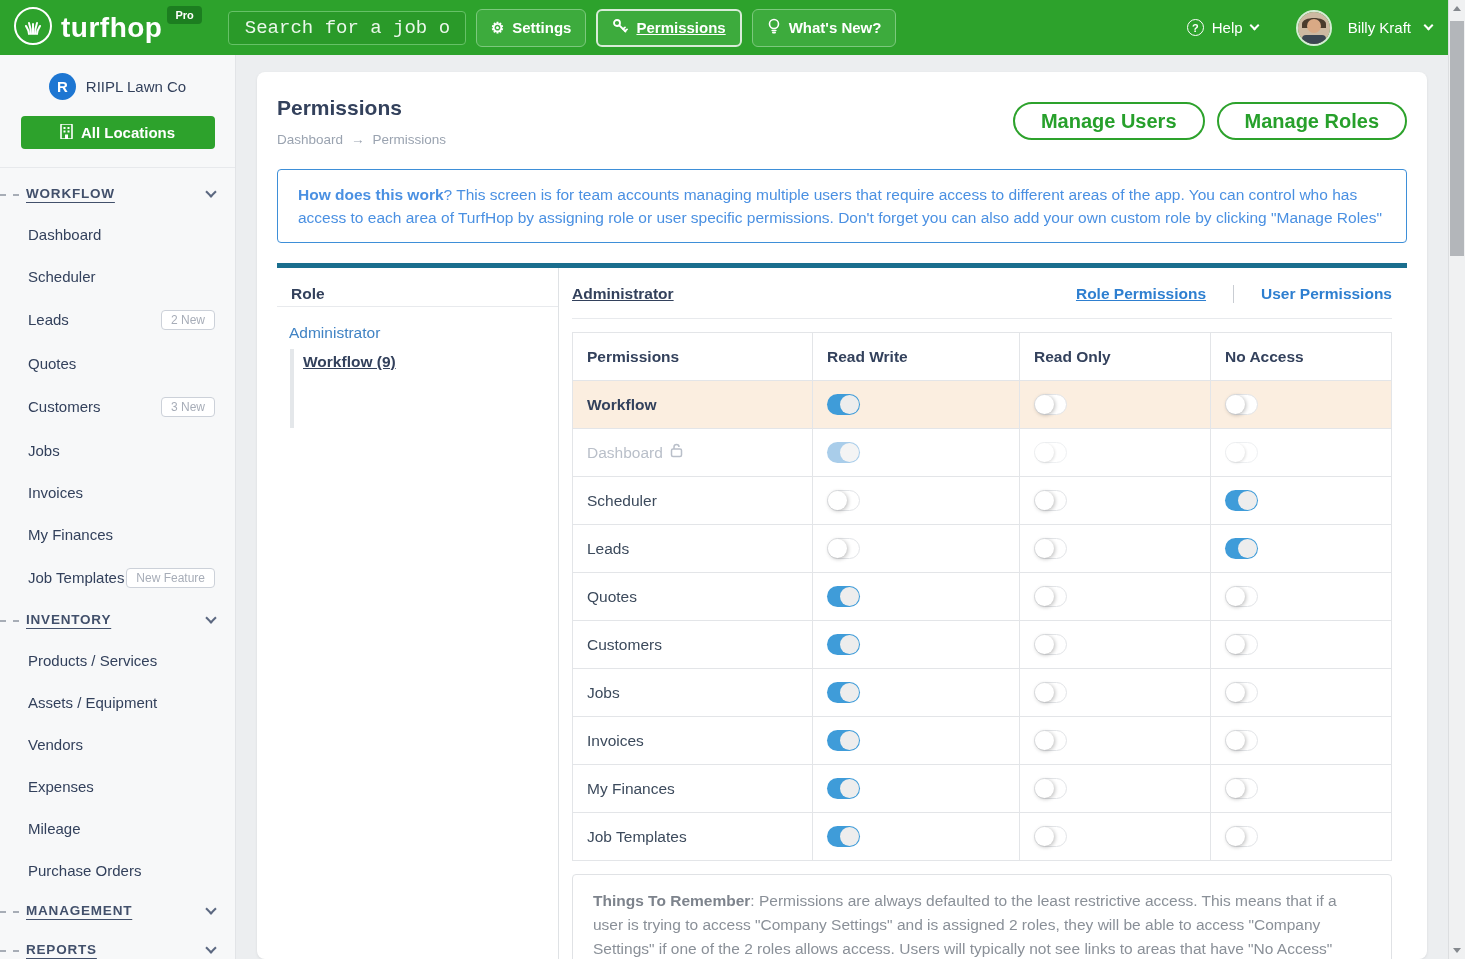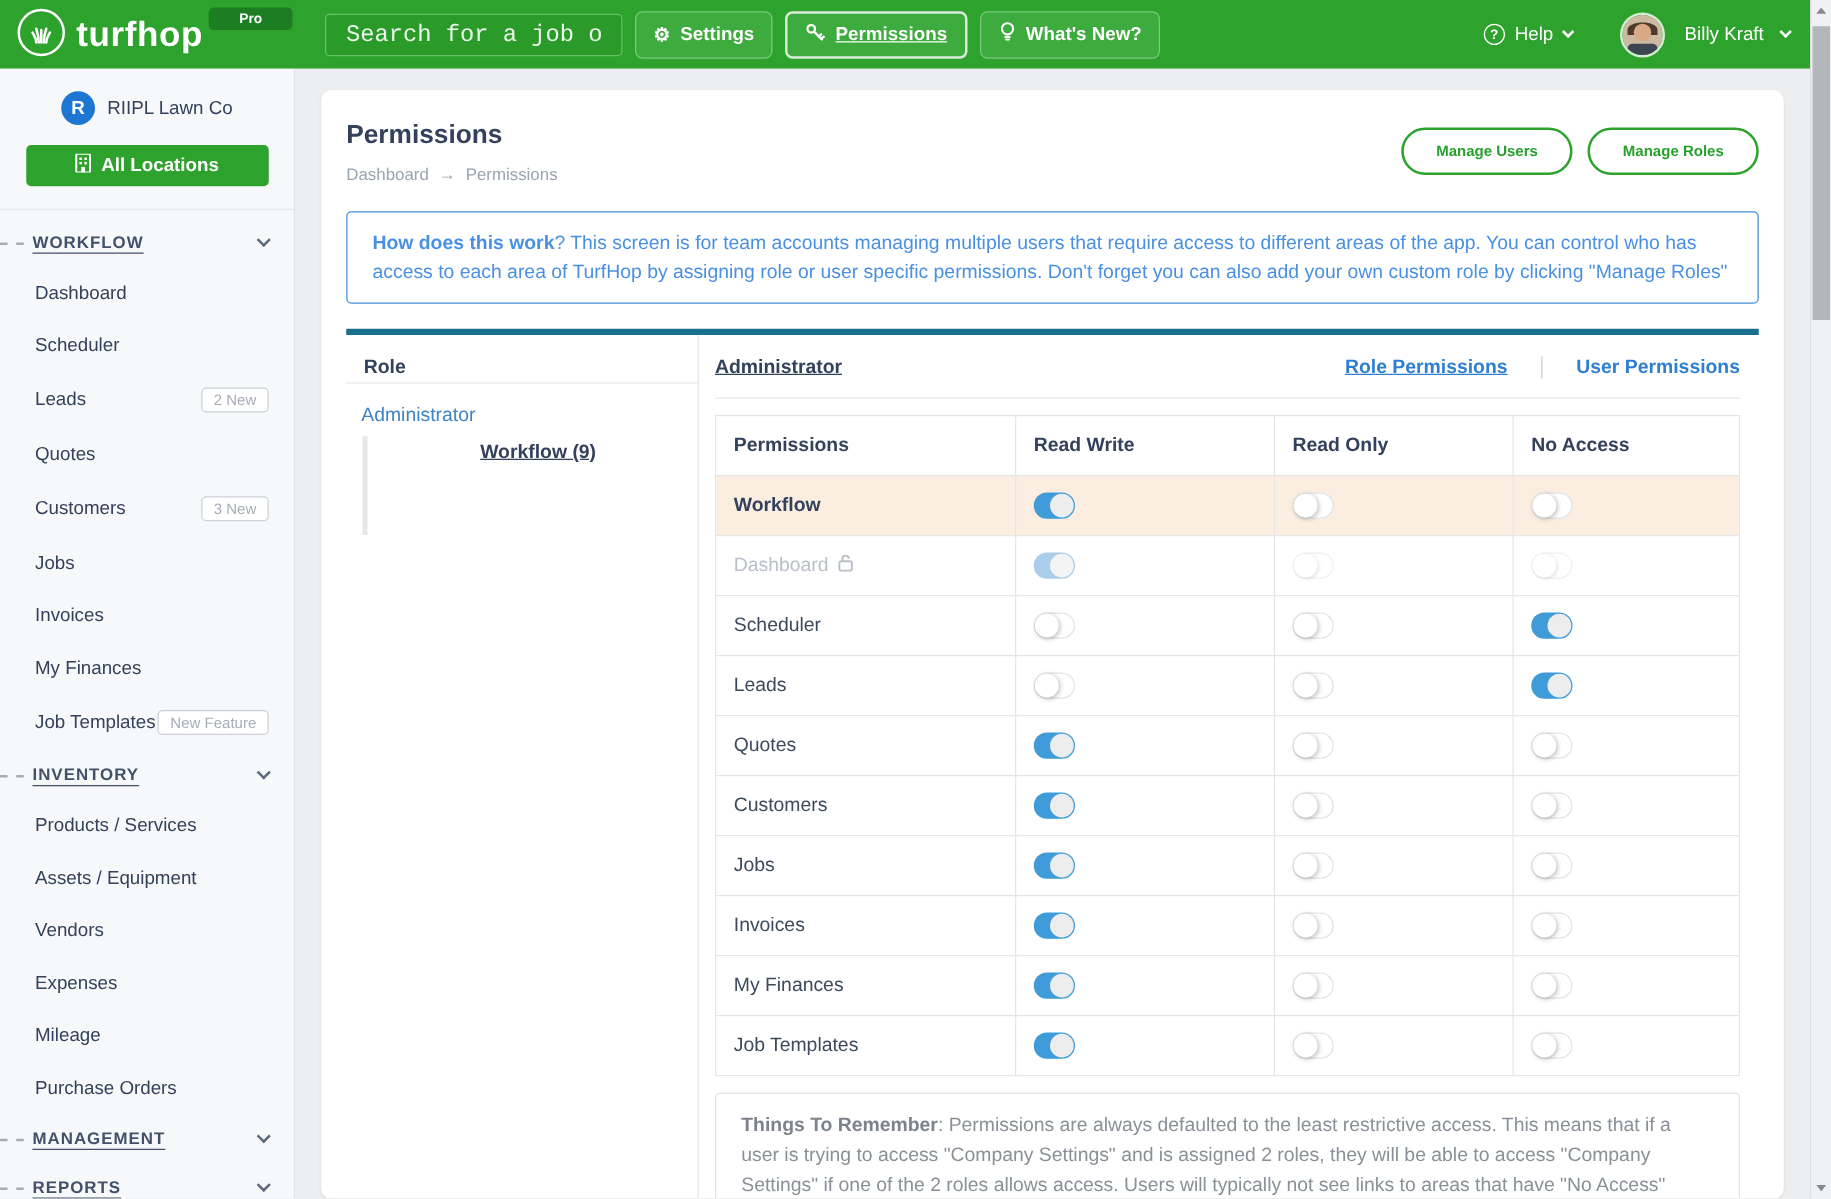--- a/index.html
+++ b/index.html
@@ -6,21 +6,21 @@
   html,body { width:1465px; height:959px; overflow:hidden; }
   body { font-family:"Liberation Sans", sans-serif; background:#eceef0; }
   .page { display:flex; width:1465px; height:959px; }
   .win { width:1448px; display:flex; flex-direction:column; }
 
   
   .header { height:55px; background:#2da22c; display:flex; align-items:center; padding:0 16px 0 14px; flex:none; }
   .logo-wrap { display:flex; align-items:flex-start; gap:9px; margin-right:26px; }
   .logo-circle { width:38px; height:38px; border-radius:50%; border:2.5px solid #fff; display:flex; align-items:center; justify-content:center; margin-top:4px; }
   .brand { color:#fff; font-size:28px; font-weight:bold; letter-spacing:.5px; line-height:50px; }
-  .pro-badge { background:#1c7e20; color:#fff; font-size:11px; font-weight:bold; padding:3px 24px; border-radius:4px; margin:3px 0 0 -4px; }
+  .pro-badge { background:#1c7e20; color:#fff; font-size:11px; font-weight:bold; padding:3px 8px; border-radius:4px; margin:3px 0 0 -4px; }
   .search-input { width:238px; height:34px; background:#2a9a29; border:1px solid #66c167; border-radius:4px; color:#fff; font-size:19px; padding:0 16px; outline:none; font-family:Liberation Mono, monospace; }
   .search-input::placeholder { color:#eaf7ea; }
   .hbtn { height:38px; background:#3dab3d; border:1px solid #7cc97d; border-radius:6px; color:#fff; font-weight:bold; font-size:15px; display:inline-flex; align-items:center; gap:8px; padding:0 14px; margin-left:10px; cursor:pointer; font-family:inherit; }
   .hbtn.active { border:2px solid #d8ecd8; }
   .hbtn.active .lbl { text-decoration:underline; }
   .header-right { margin-left:auto; display:flex; align-items:center; gap:10px; color:#fff; }
   .help-wrap { display:flex; align-items:center; gap:8px; margin-right:28px; cursor:pointer; }
   .q-circle { width:17px; height:17px; border:1.5px solid #fff; border-radius:50%; font-size:11px; font-weight:bold; display:flex; align-items:center; justify-content:center; }
   .help-label { font-size:15px; }
   .chev { width:7px; height:7px; border-right:2px solid #fff; border-bottom:2px solid #fff; transform:rotate(45deg); display:inline-block; margin-top:-4px; }
@@ -51,31 +51,31 @@
   .nav-badge { margin-left:auto; border:1px solid #ccd1d9; color:#a7adb8; background:#fff; font-size:12px; padding:2px 9px; border-radius:4px; }
 
   
   .content { flex:1; padding:17px 21px 0; overflow:hidden; }
   .card { background:#fff; border-radius:8px; box-shadow:0 1px 3px rgba(0,0,0,.08); height:100%; padding:24px 20px 0; }
   .card-head { display:flex; align-items:flex-start; }
   .page-title { font-size:21px; font-weight:bold; color:#33415c; margin-bottom:12px; }
   .breadcrumb { display:flex; align-items:center; gap:8px; color:#9aa3b0; font-size:13.5px; }
   .breadcrumb .crumb-link { cursor:pointer; }
   .head-actions { margin-left:auto; display:flex; gap:12px; padding-top:6px; }
-  .pill-btn { height:38px; padding:0 26px; background:#fff; border:2px solid #2da22c; border-radius:20px; color:#27a02b; font-size:12px; font-weight:bold; cursor:pointer; font-family:inherit; }
+  .pill-btn { height:38px; padding:0 26px; background:#fff; border:2px solid #2da22c; border-radius:20px; color:#27a02b; font-size:20px; font-weight:bold; cursor:pointer; font-family:inherit; }
   .info-box { margin-top:22px; border:1px solid #3e8fd8; border-radius:4px; padding:13px 20px; color:#4a90e2; font-size:15.5px; line-height:23px; }
 
   
   .panels { margin-top:20px; border-top:5px solid #1a6e8e; display:flex; }
   .role-panel { width:282px; border-right:1px solid #dfe2e5; flex:none; }
   .role-header { padding:17px 14px 3px; color:#33415c; font-size:15.5px; font-weight:bold; border-bottom:1px solid #e8eaed; }
   .tree { padding:13px 0 10px 12px; font-size:15.5px; }
   .tree-root { color:#4083c4; padding:4px 0; cursor:pointer; }
   .tree-group { margin:3px 0 3px 1px; border-left:4px solid #e4e7ea; padding-left:9px; }
-  .tree-active { color:#33415c; font-weight:bold; text-decoration:underline; padding:4px 0 6px; cursor:pointer;text-align:center; }
+  .tree-active { color:#33415c; font-weight:bold; text-decoration:underline; padding:4px 0 6px; cursor:pointer; }
   .tree-child { color:#4083c4; padding:2px 0 2px 12px; cursor:pointer; }
   .tree-sib { color:#4083c4; padding:2.5px 0; cursor:pointer; }
   .tree-role { color:#4083c4; padding:2.5px 0; cursor:pointer; }
 
   .perm-panel { flex:1; padding:0 15px 0 13px; }
   .perm-head { display:flex; align-items:center; padding:17px 0 15px; border-bottom:1px solid #e8eaed; }
   .role-name { color:#33415c; font-size:15.5px; font-weight:bold; text-decoration:underline; }
   .tabs { margin-left:auto; display:flex; align-items:center; gap:27px; }
   .tab { color:#2e7fd0; font-size:15.5px; font-weight:bold; cursor:pointer; }
   .tab.active { text-decoration:underline; }

